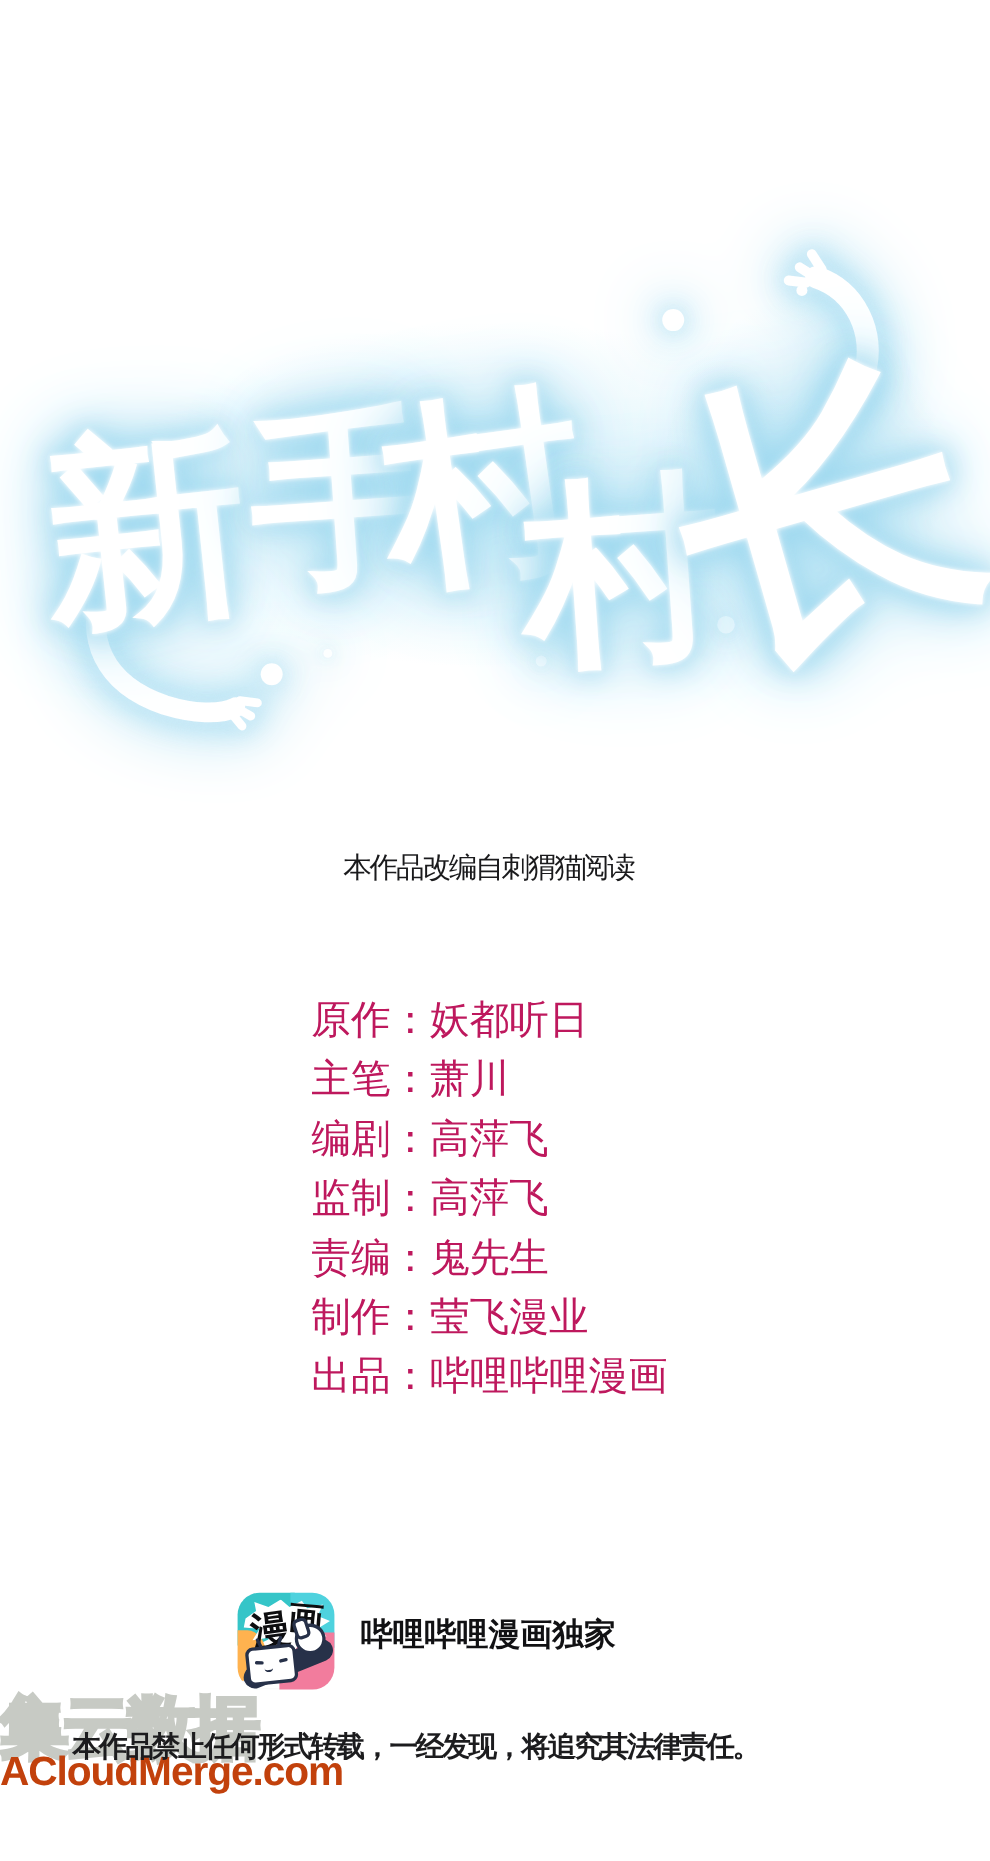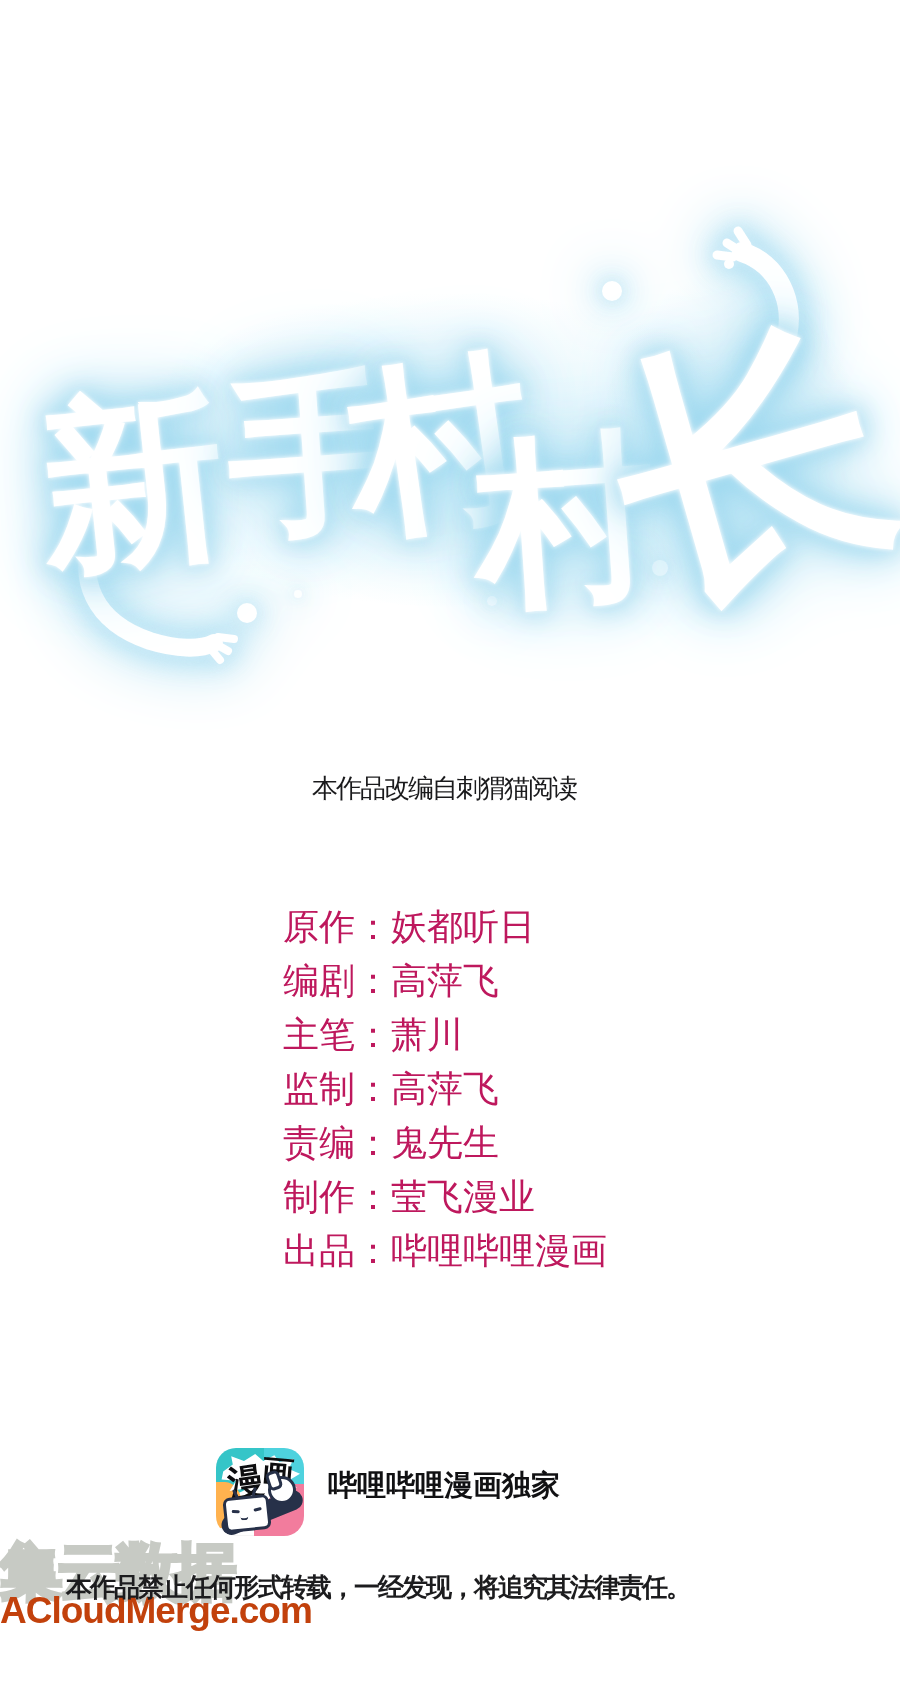--- a/index.html
+++ b/index.html
@@ -173,22 +173,22 @@
     <span class="logo-char lc4">村</span>
     <span class="logo-char lc5">长</span>
   </div>
 
   <div class="adaptation">
     <div>本作品改编自刺猬猫阅读</div>
   </div>
 
   <div class="credits">
     <div class="credit-row"><span>原作：</span><span>妖都听日</span></div>
+    <div class="credit-row"><span>主笔：</span><span>萧川</span></div>
     <div class="credit-row"><span>编剧：</span><span>高萍飞</span></div>
-    <div class="credit-row"><span>主笔：</span><span>萧川</span></div>
     <div class="credit-row"><span>监制：</span><span>高萍飞</span></div>
     <div class="credit-row"><span>责编：</span><span>鬼先生</span></div>
     <div class="credit-row"><span>制作：</span><span>莹飞漫业</span></div>
     <div class="credit-row"><span>出品：</span><span>哔哩哔哩漫画</span></div>
   </div>
 
   <div class="publisher">
     <div class="app-icon">
       <div class="q q-tl"></div>
       <div class="q q-tr"></div>

